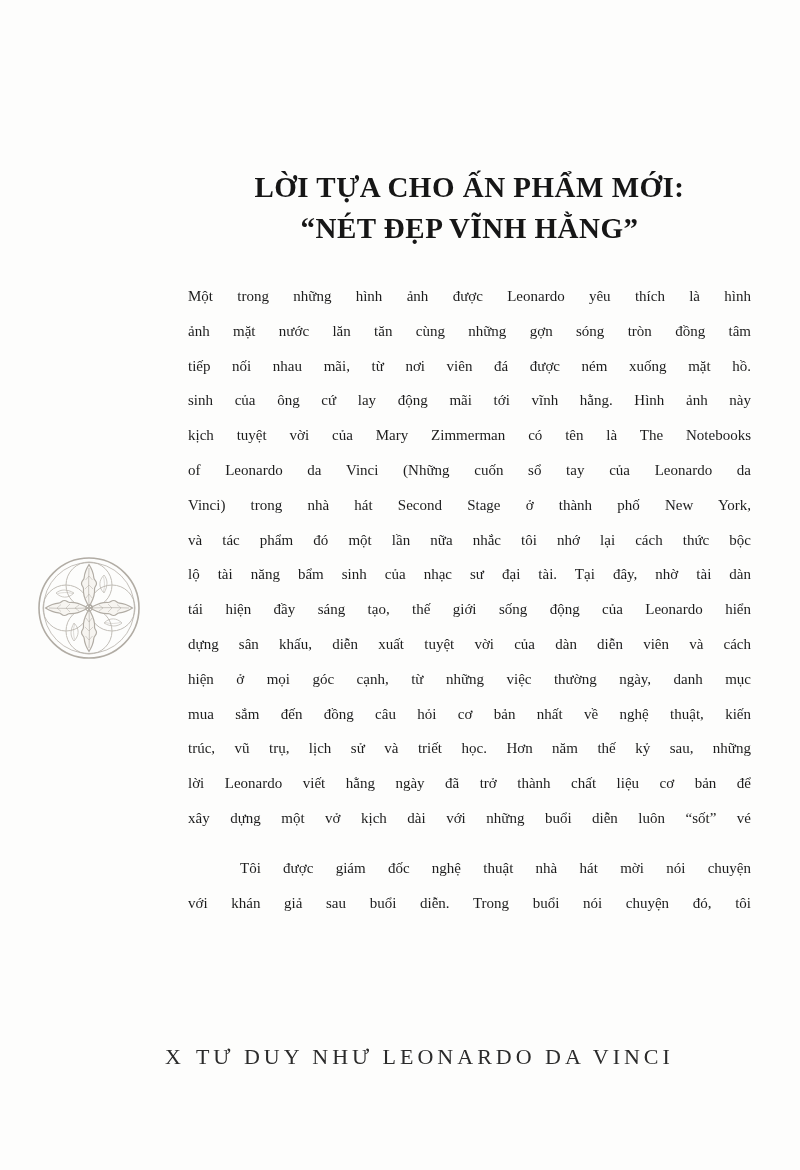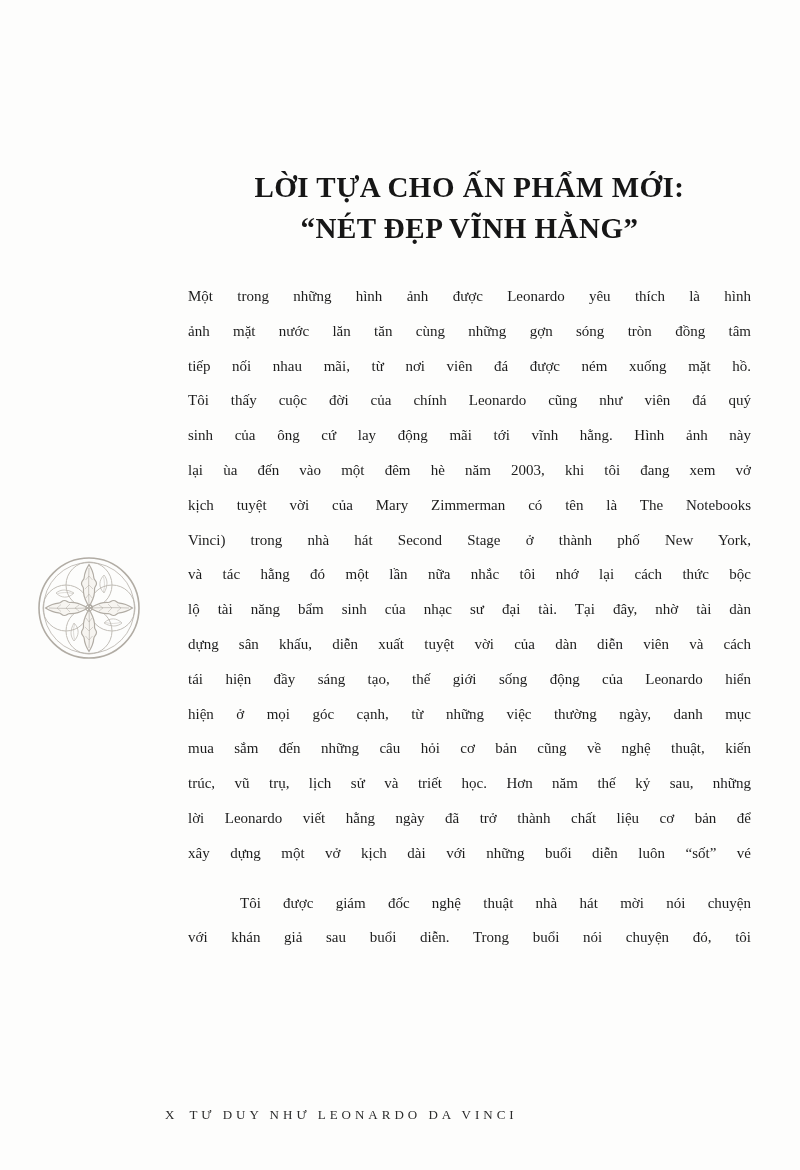--- a/index.html
+++ b/index.html
@@ -43,22 +43,22 @@
   .ornament {
     position: absolute;
     left: 37px;
     top: 556px;
     width: 104px;
     height: 104px;
   }
   .footer {
     position: absolute;
     left: 165px;
-    top: 1107px;
-    font-size: 13px;
+    top: 1044px;
+    font-size: 22px;
     letter-spacing: 4px;
     color: #2b2b2b;
     white-space: nowrap;
   }
   .footer .pgnum { margin-right: 11px; }
 </style>
 </head>
 <body>
 
 <div class="page">
@@ -106,31 +106,30 @@
         <path d="M52,48.8 A3.2,3.2 0 0 1 55.2,52" stroke-width="1.6"></path>
       </g>
     </svg>
   </div>
 
   <div class="body-text">
       <div class="paragraph">
         <div class="bline just"><span>Một trong những hình ảnh được Leonardo yêu thích là hình</span></div>
         <div class="bline just"><span>ảnh mặt nước lăn tăn cùng những gợn sóng tròn đồng tâm</span></div>
         <div class="bline just"><span>tiếp nối nhau mãi, từ nơi viên đá được ném xuống mặt hồ.</span></div>
-        <div class="bline just"><span>Tôi thấy cuộc đời của chính Leonardo cũng như viên đá quý</span></div>
         <div class="bline just"><span>sinh của ông cứ lay động mãi tới vĩnh hằng. Hình ảnh này</span></div>
-        <div class="bline just"><span>lại ùa đến vào một đêm hè năm 2003, khi tôi đang xem vở</span></div>
         <div class="bline just"><span>kịch tuyệt vời của Mary Zimmerman có tên là </span><span class="ital">The Notebooks</span></div>
+        <div class="bline just"><span class="ital">of Leonardo da Vinci</span><span> (Những cuốn sổ tay của Leonardo da</span></div>
         <div class="bline just"><span>Vinci) trong nhà hát Second Stage ở thành phố New York,</span></div>
-        <div class="bline just"><span>và tác hằng đó một lần nữa nhắc tôi nhớ lại cách thức bộc</span></div>
+        <div class="bline just"><span>và tác phẩm đó một lần nữa nhắc tôi nhớ lại cách thức bộc</span></div>
         <div class="bline just"><span>lộ tài năng bẩm sinh của nhạc sư đại tài. Tại đây, nhờ tài dàn</span></div>
+        <div class="bline just"><span>tái hiện đầy sáng tạo, thế giới sống động của Leonardo hiển</span></div>
         <div class="bline just"><span>dựng sân khấu, diễn xuất tuyệt vời của dàn diễn viên và cách</span></div>
-        <div class="bline just"><span>tái hiện đầy sáng tạo, thế giới sống động của Leonardo hiển</span></div>
         <div class="bline just"><span>hiện ở mọi góc cạnh, từ những việc thường ngày, danh mục</span></div>
-        <div class="bline just"><span>mua sắm đến những câu hỏi cơ bản cũng về nghệ thuật, kiến</span></div>
+        <div class="bline just"><span>mua sắm đến đồng câu hỏi cơ bản nhất về nghệ thuật, kiến</span></div>
         <div class="bline just"><span>trúc, vũ trụ, lịch sử và triết học. Hơn năm thế kỷ sau, những</span></div>
         <div class="bline just"><span>lời Leonardo viết hằng ngày đã trở thành chất liệu cơ bản để</span></div>
         <div class="bline just"><span>xây dựng một vở kịch dài với những buổi diễn luôn “sốt” vé</span></div>
       </div>
       <div class="paragraph gap">
         <div class="bline just indent"><span>Tôi được giám đốc nghệ thuật nhà hát mời nói chuyện</span></div>
         <div class="bline just"><span>với khán giả sau buổi diễn. Trong buổi nói chuyện đó, tôi</span></div>
       </div>
     </div>
 

